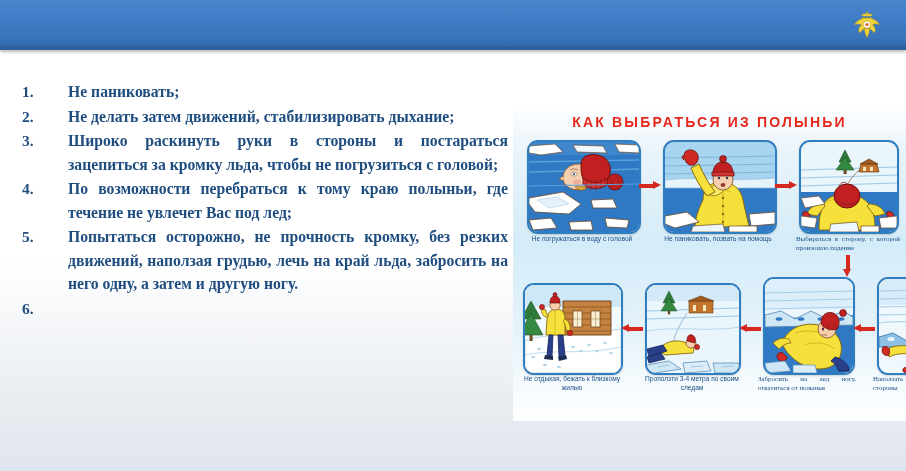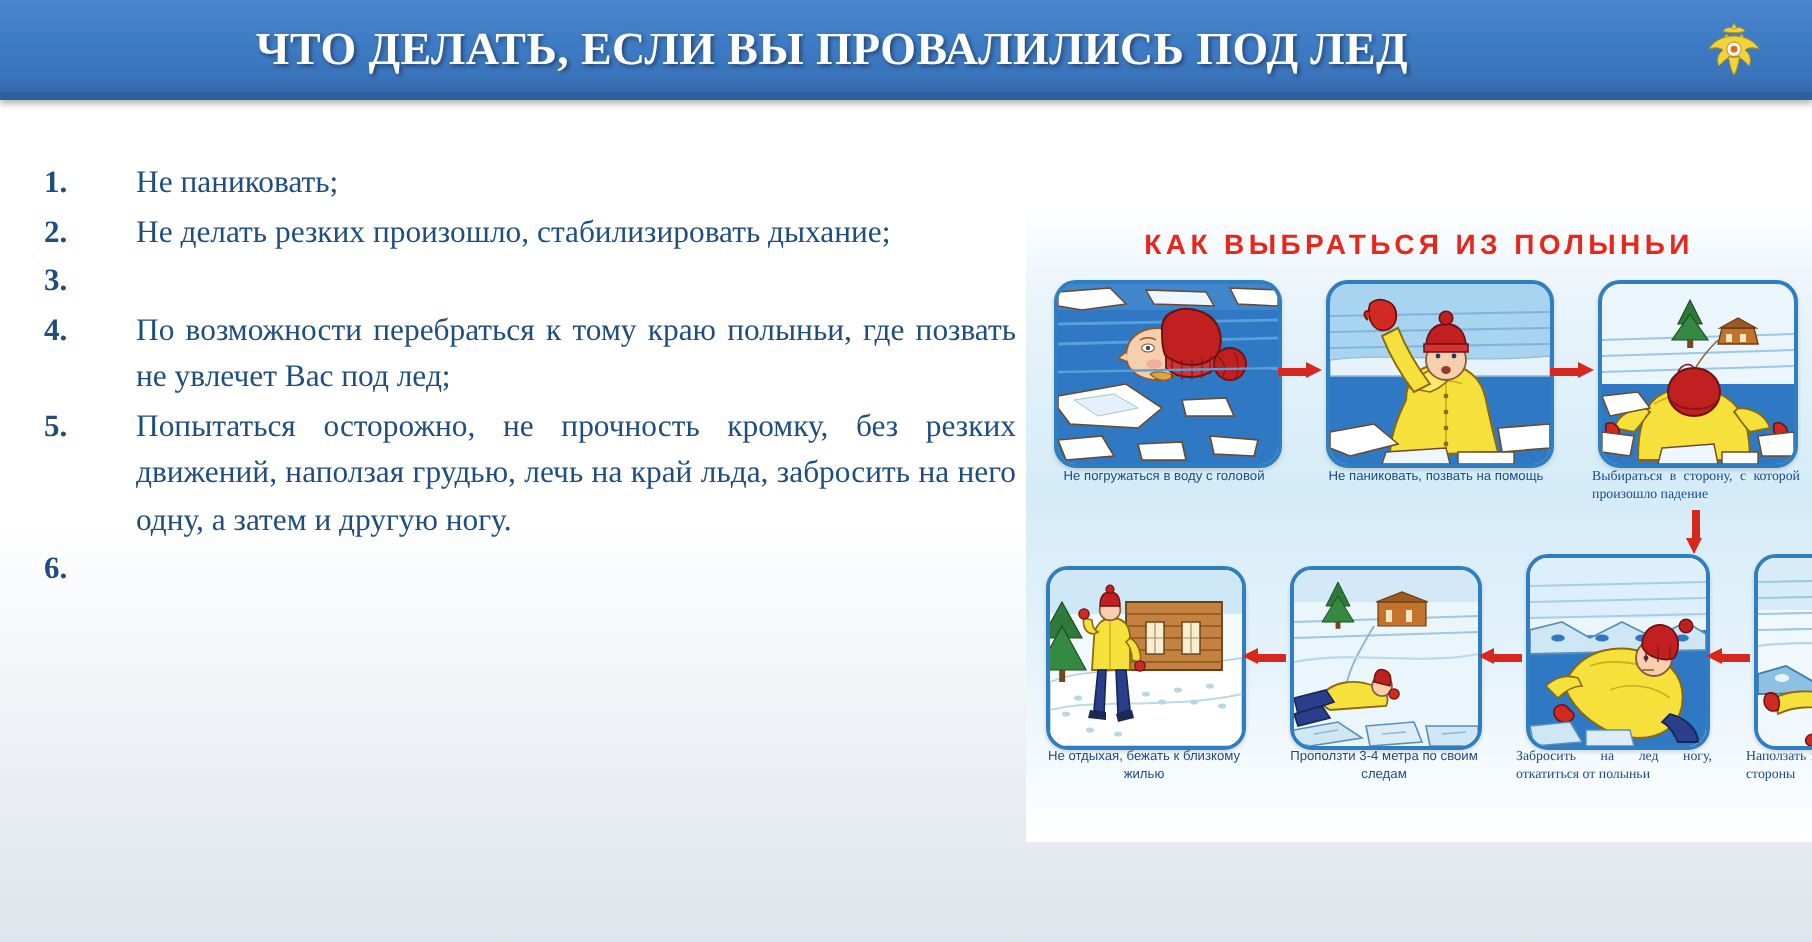--- a/index.html
+++ b/index.html
@@ -47,21 +47,21 @@
   }
   .li-num{
     flex:0 0 46px;
     font-size:15.5px;font-weight:bold;
     color:#1f4d80;
     padding-left:10px;
     line-height:23.5px;
   }
   .li-text{
     flex:1 1 auto;
-    font-size:15.7px;font-weight:normal;
+    font-size:15.7px;font-weight:bold;
     line-height:23.5px;
     color:#1f4d80;
     text-align:justify;
     text-justify:inter-word;
     padding-right:4px;
   }
 
   
   #info{
     position:absolute;left:513px;top:103px;width:393px;height:318px;
@@ -116,21 +116,20 @@
     width:0;height:0;border-left:4.5px solid transparent;border-right:4.5px solid transparent;
     border-top:8px solid #d6281e;
   }
 </style>
 </head>
 <body>
 
 <div id="slide">
 
   <div id="header">
-    <div id="header-title">ЧТО ДЕЛАТЬ, ЕСЛИ ВЫ ПРОВАЛИЛИСЬ ПОД ЛЕД</div>
     <div id="emblem">
       <svg viewBox="0 0 34 34">
 
         <path d="M17 2.5 L18.3 5 L17 5.6 L15.7 5 Z" fill="#f2d33c" stroke="#b89512" stroke-width=".4"></path>
         <path d="M11.5 6.5 C12.5 4.8 15 4.2 17 5.6 C19 4.2 21.5 4.8 22.5 6.5 C20.5 7.6 13.5 7.6 11.5 6.5 Z" fill="#f2d33c" stroke="#b89512" stroke-width=".4"></path>
 
         <path d="M13.6 8.2 C12.2 8.6 11.6 10 12.2 11 L14.5 10.2 Z" fill="#f2d33c" stroke="#b89512" stroke-width=".4"></path>
         <path d="M20.4 8.2 C21.8 8.6 22.4 10 21.8 11 L19.5 10.2 Z" fill="#f2d33c" stroke="#b89512" stroke-width=".4"></path>
 
         <path d="M17 9 C22 9 27.5 11.5 29.5 15.5 C26 14.5 24 14.8 22.5 16 C25 17.8 26 21 24.5 24 C21.5 20.5 19 19 17 19 C15 19 12.5 20.5 9.5 24 C8 21 9 17.8 11.5 16 C10 14.8 8 14.5 4.5 15.5 C6.5 11.5 12 9 17 9 Z" fill="#f2d33c" stroke="#b08f10" stroke-width=".5"></path>
@@ -143,28 +142,29 @@
     </div>
   </div>
 
   <div id="list">
     <div class="li">
       <div class="li-num">1.</div>
       <div class="li-text">Не паниковать;</div>
     </div>
     <div class="li">
       <div class="li-num">2.</div>
-      <div class="li-text">Не делать резких произошло, стабилизировать дыхание;</div>
+      <div class="li-text">Не делать затем движений, стабилизировать дыхание;</div>
     </div>
     <div class="li">
       <div class="li-num">3.</div>
+      <div class="li-text">Широко раскинуть руки в стороны и постараться зацепиться за кромку льда, чтобы не погрузиться с головой;</div>
     </div>
     <div class="li">
       <div class="li-num">4.</div>
-      <div class="li-text">По возможности перебраться к тому краю полыньи, где позвать не увлечет Вас под лед;</div>
+      <div class="li-text">По возможности перебраться к тому краю полыньи, где течение не увлечет Вас под лед;</div>
     </div>
     <div class="li">
       <div class="li-num">5.</div>
       <div class="li-text">Попытаться осторожно, не прочность кромку, без резких движений, наползая грудью, лечь на край льда, забросить на него одну, а затем и другую ногу.</div>
     </div>
     <div class="li">
       <div class="li-num">6.</div>
     </div>
   </div>
 

